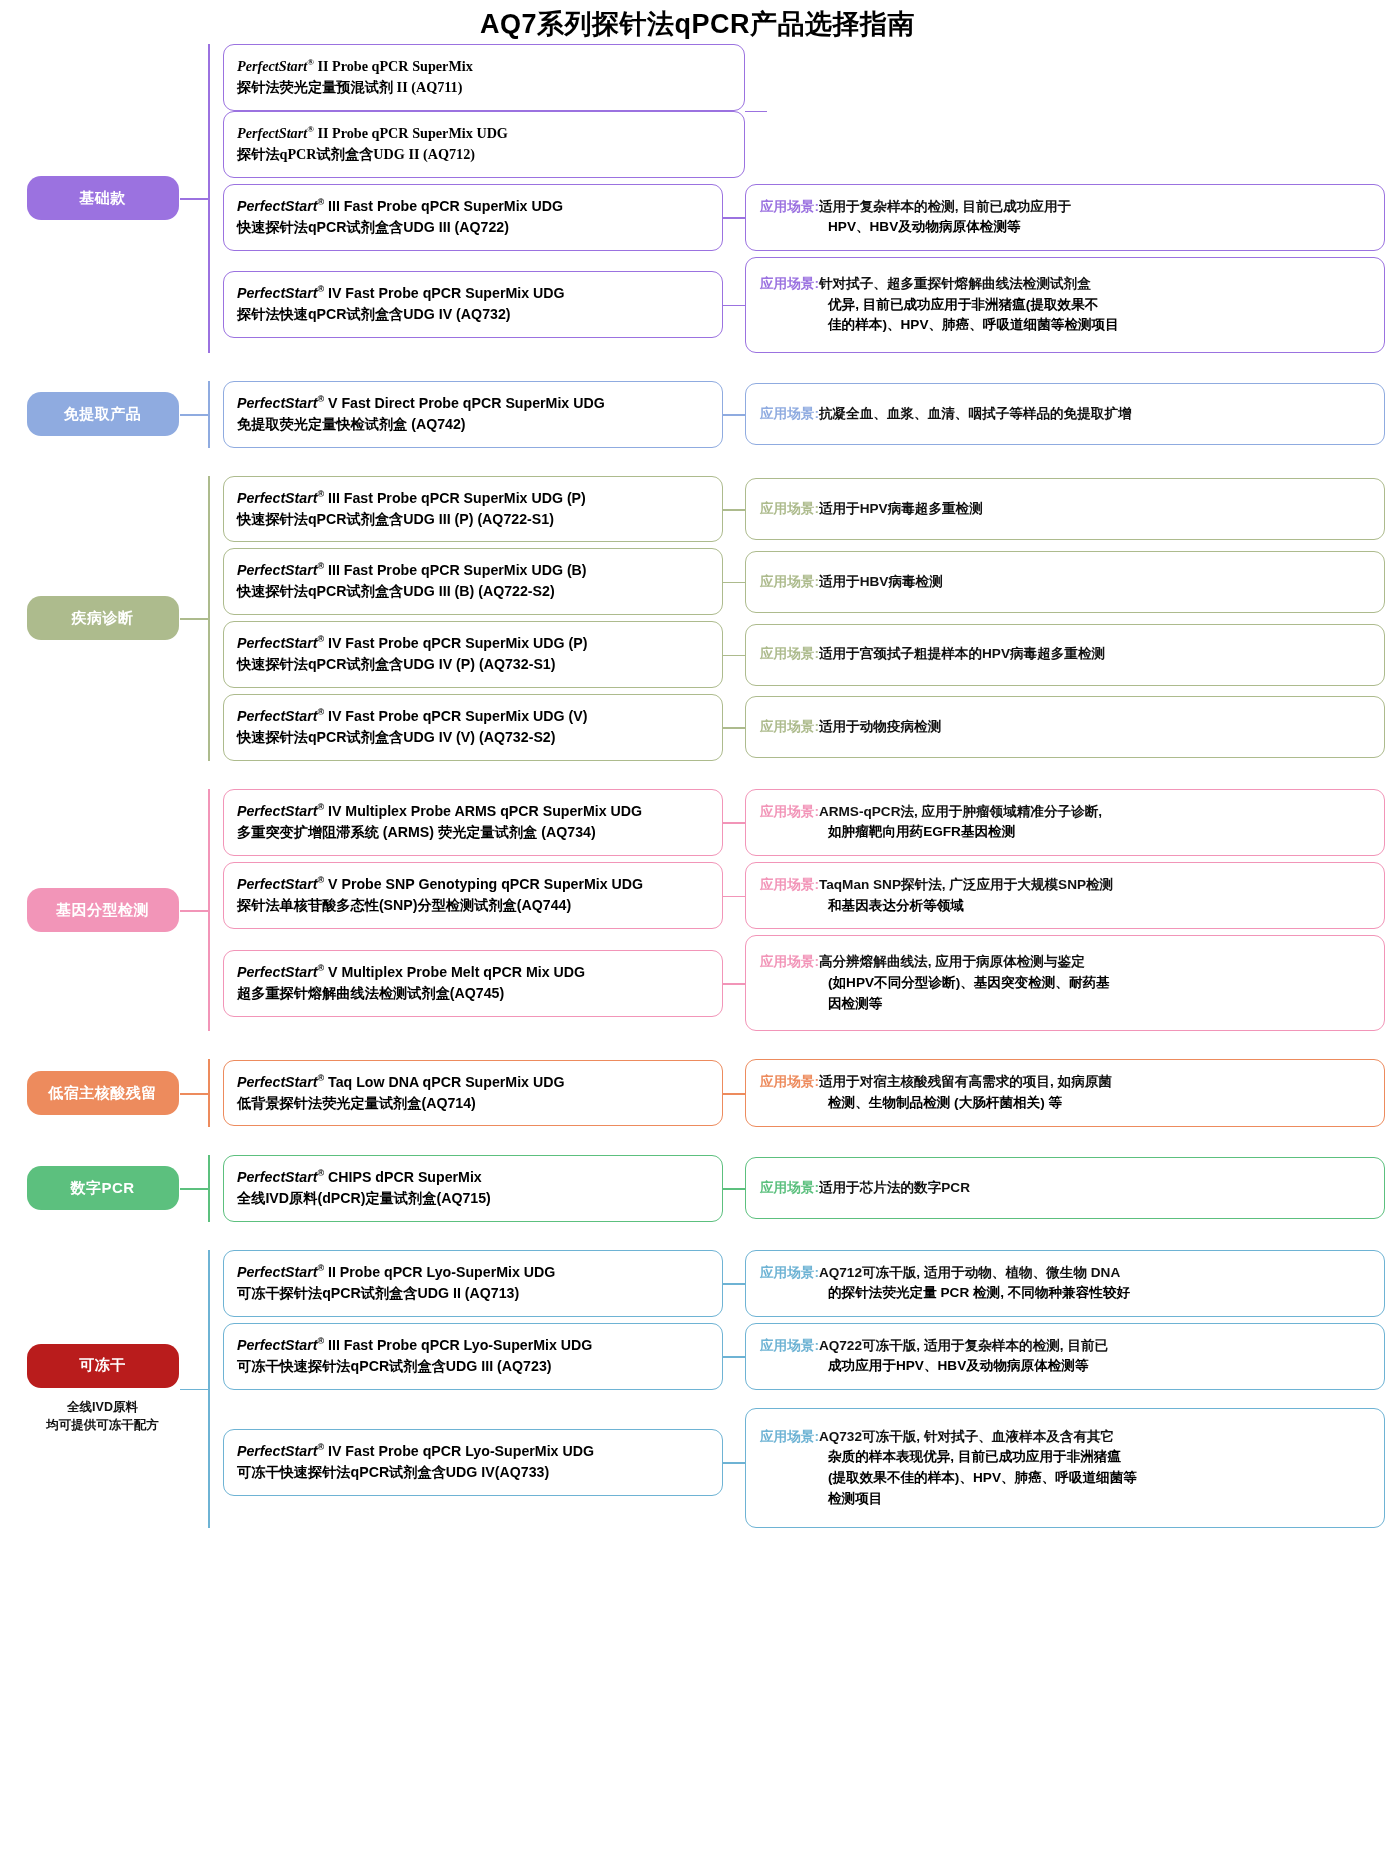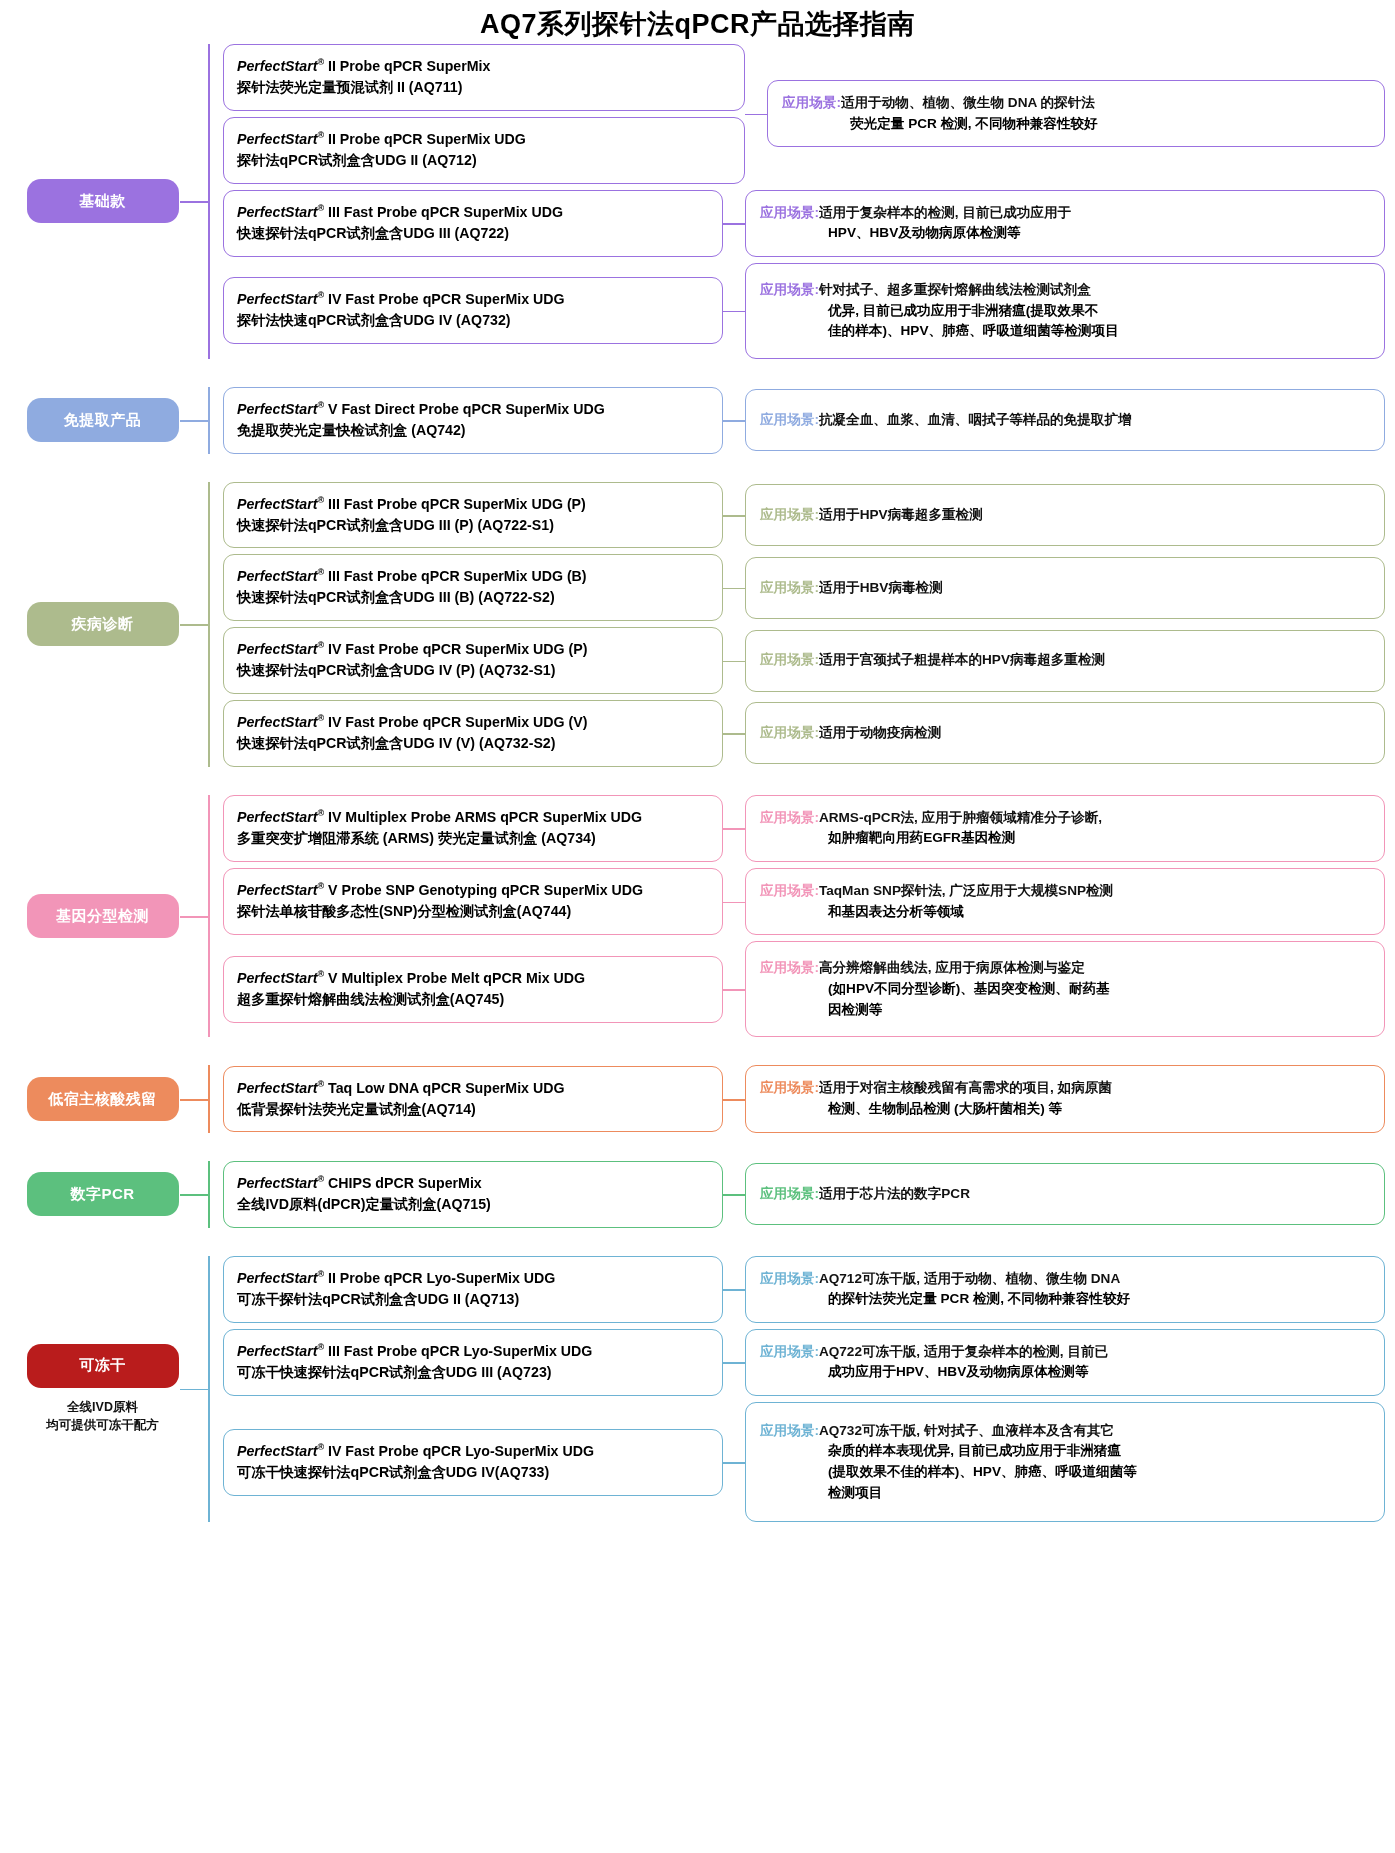--- a/index.html
+++ b/index.html
@@ -167,21 +167,21 @@
     display: block;
   }
   .scen-label { font-weight: bold; }
   .scen-body { color: #111; }
   .scen-indent { display: block; padding-left: 68px; }
   .merged-left {
     width: 522px;
     flex: 0 0 522px;
     display: flex;
     flex-direction: column;
-    gap: 6px;
+    font-family: Liberation Serif, serif;
   }
 
   
   .t-purple .cat-pill { background: #9b72e0; }
   .t-purple .prod-box, .t-purple .scen-box { border-color: #9b72e0; }
   .t-purple .scen-label { color: #9b72e0; }
   .t-purple .ln { background: #9b72e0; }
 
   .t-blue .cat-pill { background: #8fabe0; }
   .t-blue .prod-box, .t-blue .scen-box { border-color: #8fabe0; }
@@ -207,21 +207,21 @@
   .t-green .prod-box, .t-green .scen-box { border-color: #5cc07e; }
   .t-green .scen-label { color: #5cc07e; }
   .t-green .ln { background: #5cc07e; }
 
   .t-teal .cat-pill { background: #b91c1c; }
   .t-teal .prod-box, .t-teal .scen-box { border-color: #6eb3d4; }
   .t-teal .scen-label { color: #6eb3d4; }
   .t-teal .ln { background: #6eb3d4; }
 
   .sp-tall { min-height: 96px; }
-  .sp-xtall { min-height: 120px; }
+  .sp-xtall { min-height: 120px; margin-top: 12px; }
 </style>
 </head>
 <body>
 
 <div class="page-title">AQ7系列探针法qPCR产品选择指南</div>
 
 <div class="chart" id="chart">
     <div class="group t-purple">
       <div class="cat-col">
         <div class="cat-pill">基础款</div>
@@ -237,28 +237,20 @@
               <div class="prod-en"><span>PerfectStart</span><span class="reg">®</span><span class="nonital"> II Probe qPCR SuperMix</span></div>
               <div class="prod-cn">探针法荧光定量预混试剂 II (AQ711)</div>
             </div>
             <div class="prod-box">
               <div class="prod-en"><span>PerfectStart</span><span class="reg">®</span><span class="nonital"> II Probe qPCR SuperMix UDG</span></div>
               <div class="prod-cn">探针法qPCR试剂盒含UDG II (AQ712)</div>
             </div>
           </div>
           <div class="link">
             <div class="lh ln"></div>
-          </div>
-          <div class="scen-wrap">
-            <div class="scen-box">
-              <div class="scen-text">
-                <div><span class="scen-label">应用场景:</span><span class="scen-body">适用于动物、植物、微生物 DNA 的探针法</span></div>
-                <div class="scen-indent">荧光定量 PCR 检测, 不同物种兼容性较好</div>
-              </div>
-            </div>
           </div>
         </div>
         <div class="row">
           <div class="prod-wrap">
             <div class="prod-box">
               <div class="prod-en"><span>PerfectStart</span><span class="reg">®</span><span class="nonital"> III Fast Probe qPCR SuperMix UDG</span></div>
               <div class="prod-cn">快速探针法qPCR试剂盒含UDG III (AQ722)</div>
             </div>
           </div>
           <div class="link">

